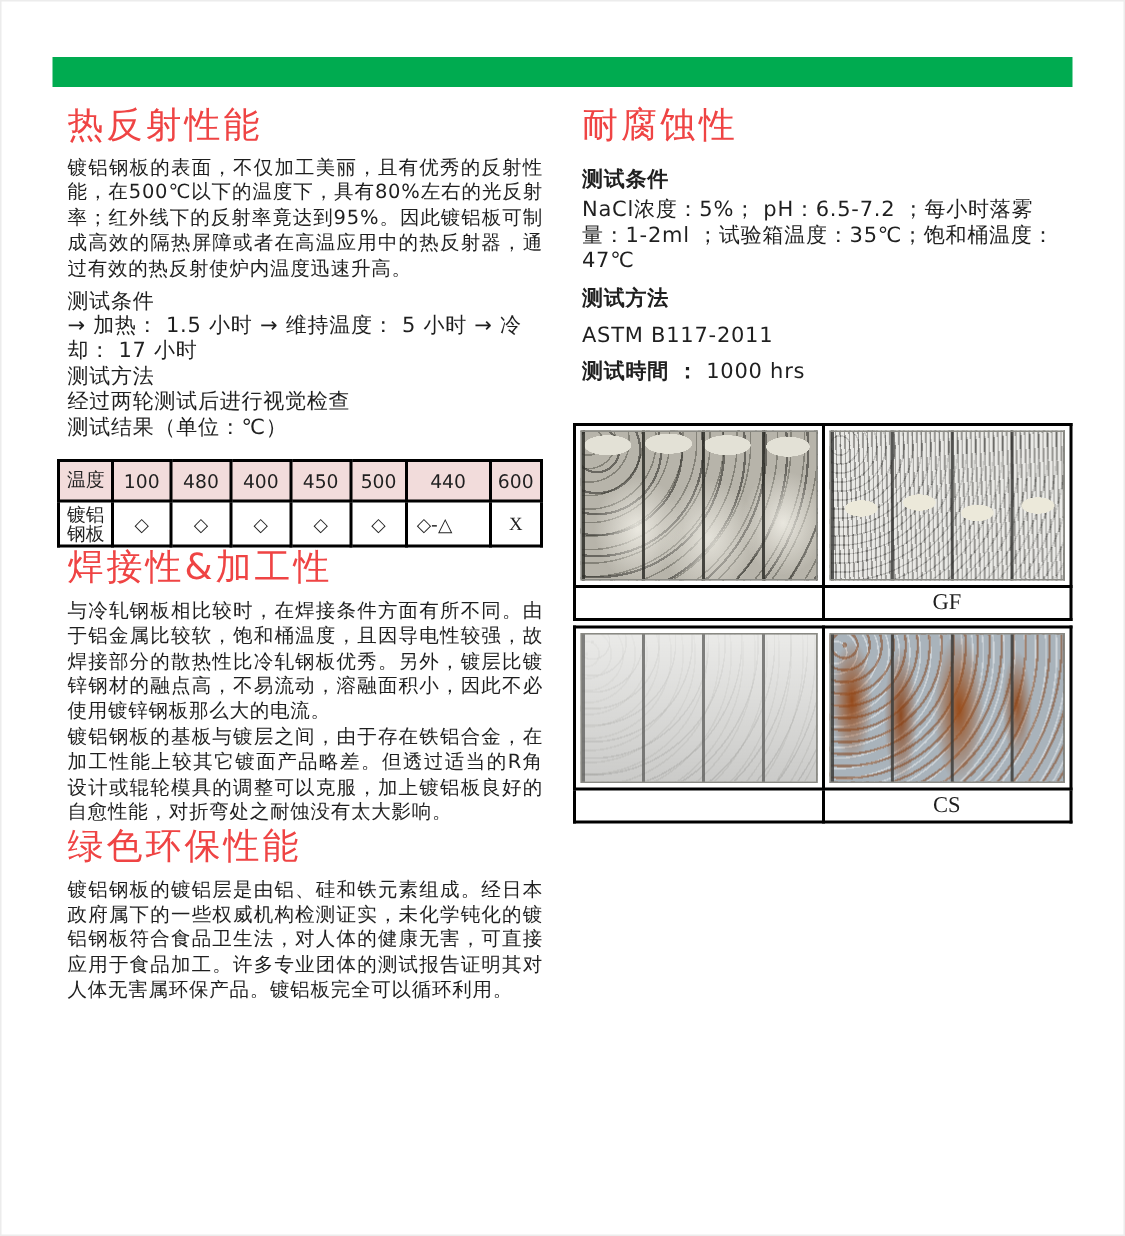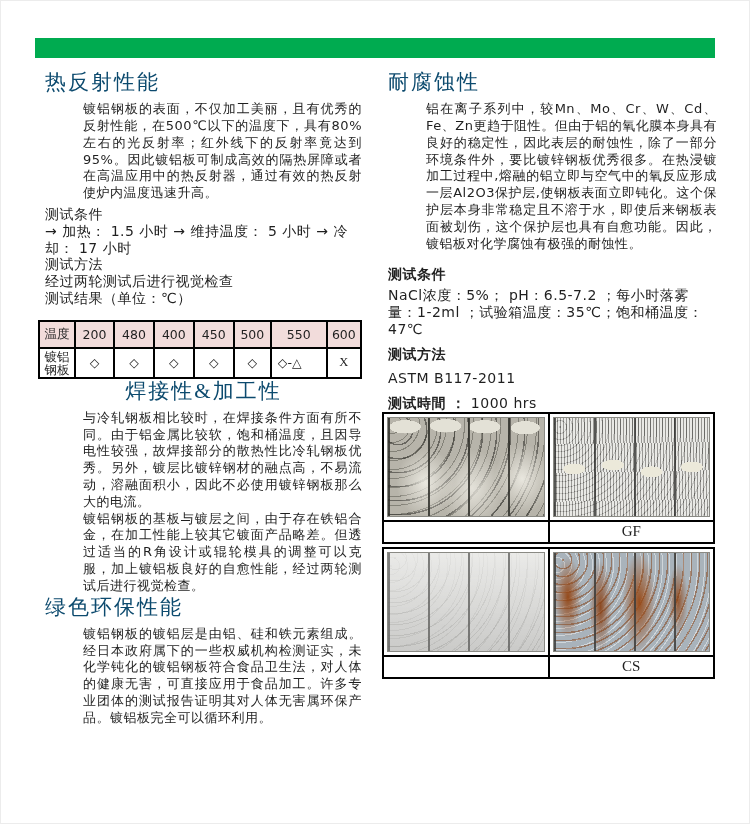--- a/index.html
+++ b/index.html
@@ -15,39 +15,37 @@
   .green-bar {
     position: absolute; left: 35px; top: 38px;
     width: 680px; height: 20px;
     background: #00ab50;
   }
   .col { position: absolute; top: 70px; }
   .col-left  { left: 45px;  width: 317px; }
   .col-right { left: 388px; width: 329px; }
 
   h2.sec {
-    color: #0c4a6e;
-    font-size: 21px;
+    color: #ef4444;
+    font-size: 24px;
     font-weight: normal;
     letter-spacing: 2px;
     margin: 0 0 7px 0;
     line-height: 1.15;
-    font-family: Liberation Serif, serif;
   }
   .body-text {
     font-size: 13px;
     line-height: 16.8px;
     text-align: justify;
     letter-spacing: .5px;
-    margin-left: 38px;
   }
   .line { font-size: 14px; line-height: 16.8px; letter-spacing: .5px; }
   .bold { font-weight: bold; }
   .mt4 { margin-top: 4px; } .mt8 { margin-top: 8px; }
-  .mt10 { margin-top: 10px; text-align: center; } .mt14 { margin-top: 14px; } .mt16 { margin-top: 16px; }
+  .mt10 { margin-top: 10px; } .mt14 { margin-top: 14px; } .mt16 { margin-top: 16px; }
 
   
   table.results {
     border-collapse: collapse;
     margin: 13px 0 0 -7px;
     table-layout: fixed;
   }
   table.results td {
     border: 2px solid #000;
     text-align: center;
@@ -56,21 +54,21 @@
     background: #fff;
   }
   table.results tr.hdr td { background: #f2dcdb; height: 27px; }
   table.results tr.dat td { height: 20px; }
   td.rowlbl { font-size: 12px; line-height: 13px; padding: 2px 3px; }
   .sym { font-size: 11px; }
   .sym-x { font-size: 13px; font-family: "Liberation Serif", serif; }
   .legend { margin-top: 6px; }
 
   
-  .photo-stack { margin-top: 0; margin-left: -6px; width: 333px; }
+  .photo-stack { margin-top: 25px; margin-left: -6px; width: 333px; }
   table.photos { border-collapse: collapse; width: 333px; table-layout: fixed; margin-bottom: 3px; }
   table.photos td { border: 2px solid #000; background:#fff; padding: 3px; }
   table.photos td.lbl {
     height: 22px; padding: 1px;
     text-align: center;
     font-family: "Liberation Serif", serif;
     font-size: 15px;
   }
   .photo { height: 100px; border: 1px solid #8a8a84; }
 
@@ -153,53 +151,52 @@
           <col style="width:42px">
           <col style="width:41px">
         <col style="width:42px">
           <col style="width:38px">
           <col style="width:60px">
           <col style="width:35px">
       </colgroup>
       <tbody>
           <tr class="hdr">
         <td>温度</td>
-        <td>200</td>
+        <td>100</td>
         <td>480</td>
         <td>400</td>
         <td>450</td>
         <td>500</td>
-        <td>550</td>
+        <td>440</td>
         <td>600</td>
       </tr>
       <tr class="dat">
         <td class="rowlbl">镀铝钢板</td>
         <td class="sym">◇</td>
         <td class="sym">◇</td>
         <td class="sym">◇</td>
         <td class="sym">◇</td>
         <td class="sym">◇</td>
         <td class="sym" style="text-align:left;padding-left:6px">◇-△</td>
         <td class="sym-x">X</td>
       </tr>
     </tbody>
       </table>
 
     <h2 class="sec mt10">焊接性&amp;加工性</h2>
     <div class="body-text">与冷轧钢板相比较时，在焊接条件方面有所不同。由于铝金属比较软，饱和桶温度，且因导电性较强，故焊接部分的散热性比冷轧钢板优秀。另外，镀层比镀锌钢材的融点高，不易流动，溶融面积小，因此不必使用镀锌钢板那么大的电流。</div>
-    <div class="body-text">镀铝钢板的基板与镀层之间，由于存在铁铝合金，在加工性能上较其它镀面产品略差。但透过适当的R角设计或辊轮模具的调整可以克服，加上镀铝板良好的自愈性能，经过两轮测试后进行视觉检查。</div>
+    <div class="body-text">镀铝钢板的基板与镀层之间，由于存在铁铝合金，在加工性能上较其它镀面产品略差。但透过适当的R角设计或辊轮模具的调整可以克服，加上镀铝板良好的自愈性能，对折弯处之耐蚀没有太大影响。</div>
 
     <h2 class="sec mt16">绿色环保性能</h2>
     <div class="body-text">镀铝钢板的镀铝层是由铝、硅和铁元素组成。经日本政府属下的一些权威机构检测证实，未化学钝化的镀铝钢板符合食品卫生法，对人体的健康无害，可直接应用于食品加工。许多专业团体的测试报告证明其对人体无害属环保产品。镀铝板完全可以循环利用。</div>
   </div>
 
   <div class="col col-right">
 
     <h2 class="sec">耐腐蚀性</h2>
-    <div class="body-text">铝在离子系列中，较Mn、Mo、Cr、W、Cd、Fe、Zn更趋于阻性。但由于铝的氧化膜本身具有良好的稳定性，因此表层的耐蚀性，除了一部分环境条件外，要比镀锌钢板优秀很多。在热浸镀加工过程中,熔融的铝立即与空气中的氧反应形成一层Al2O3保护层,使钢板表面立即钝化。这个保护层本身非常稳定且不溶于水，即使后来钢板表面被划伤，这个保护层也具有自愈功能。因此，镀铝板对化学腐蚀有极强的耐蚀性。</div>
 
     <div class="line bold mt14">测试条件</div>
     <div class="line mt4">NaCl浓度：5%；  pH：6.5-7.2 ；每小时落雾量：1-2ml ；试验箱温度：35℃；饱和桶温度：47℃</div>
     <div class="line bold mt8">测试方法</div>
     <div class="line mt8">ASTM B117-2011</div>
     <div class="line mt8">
       <span class="bold">测试時間 ：</span>
       <span>1000 hrs</span>
     </div>
 

